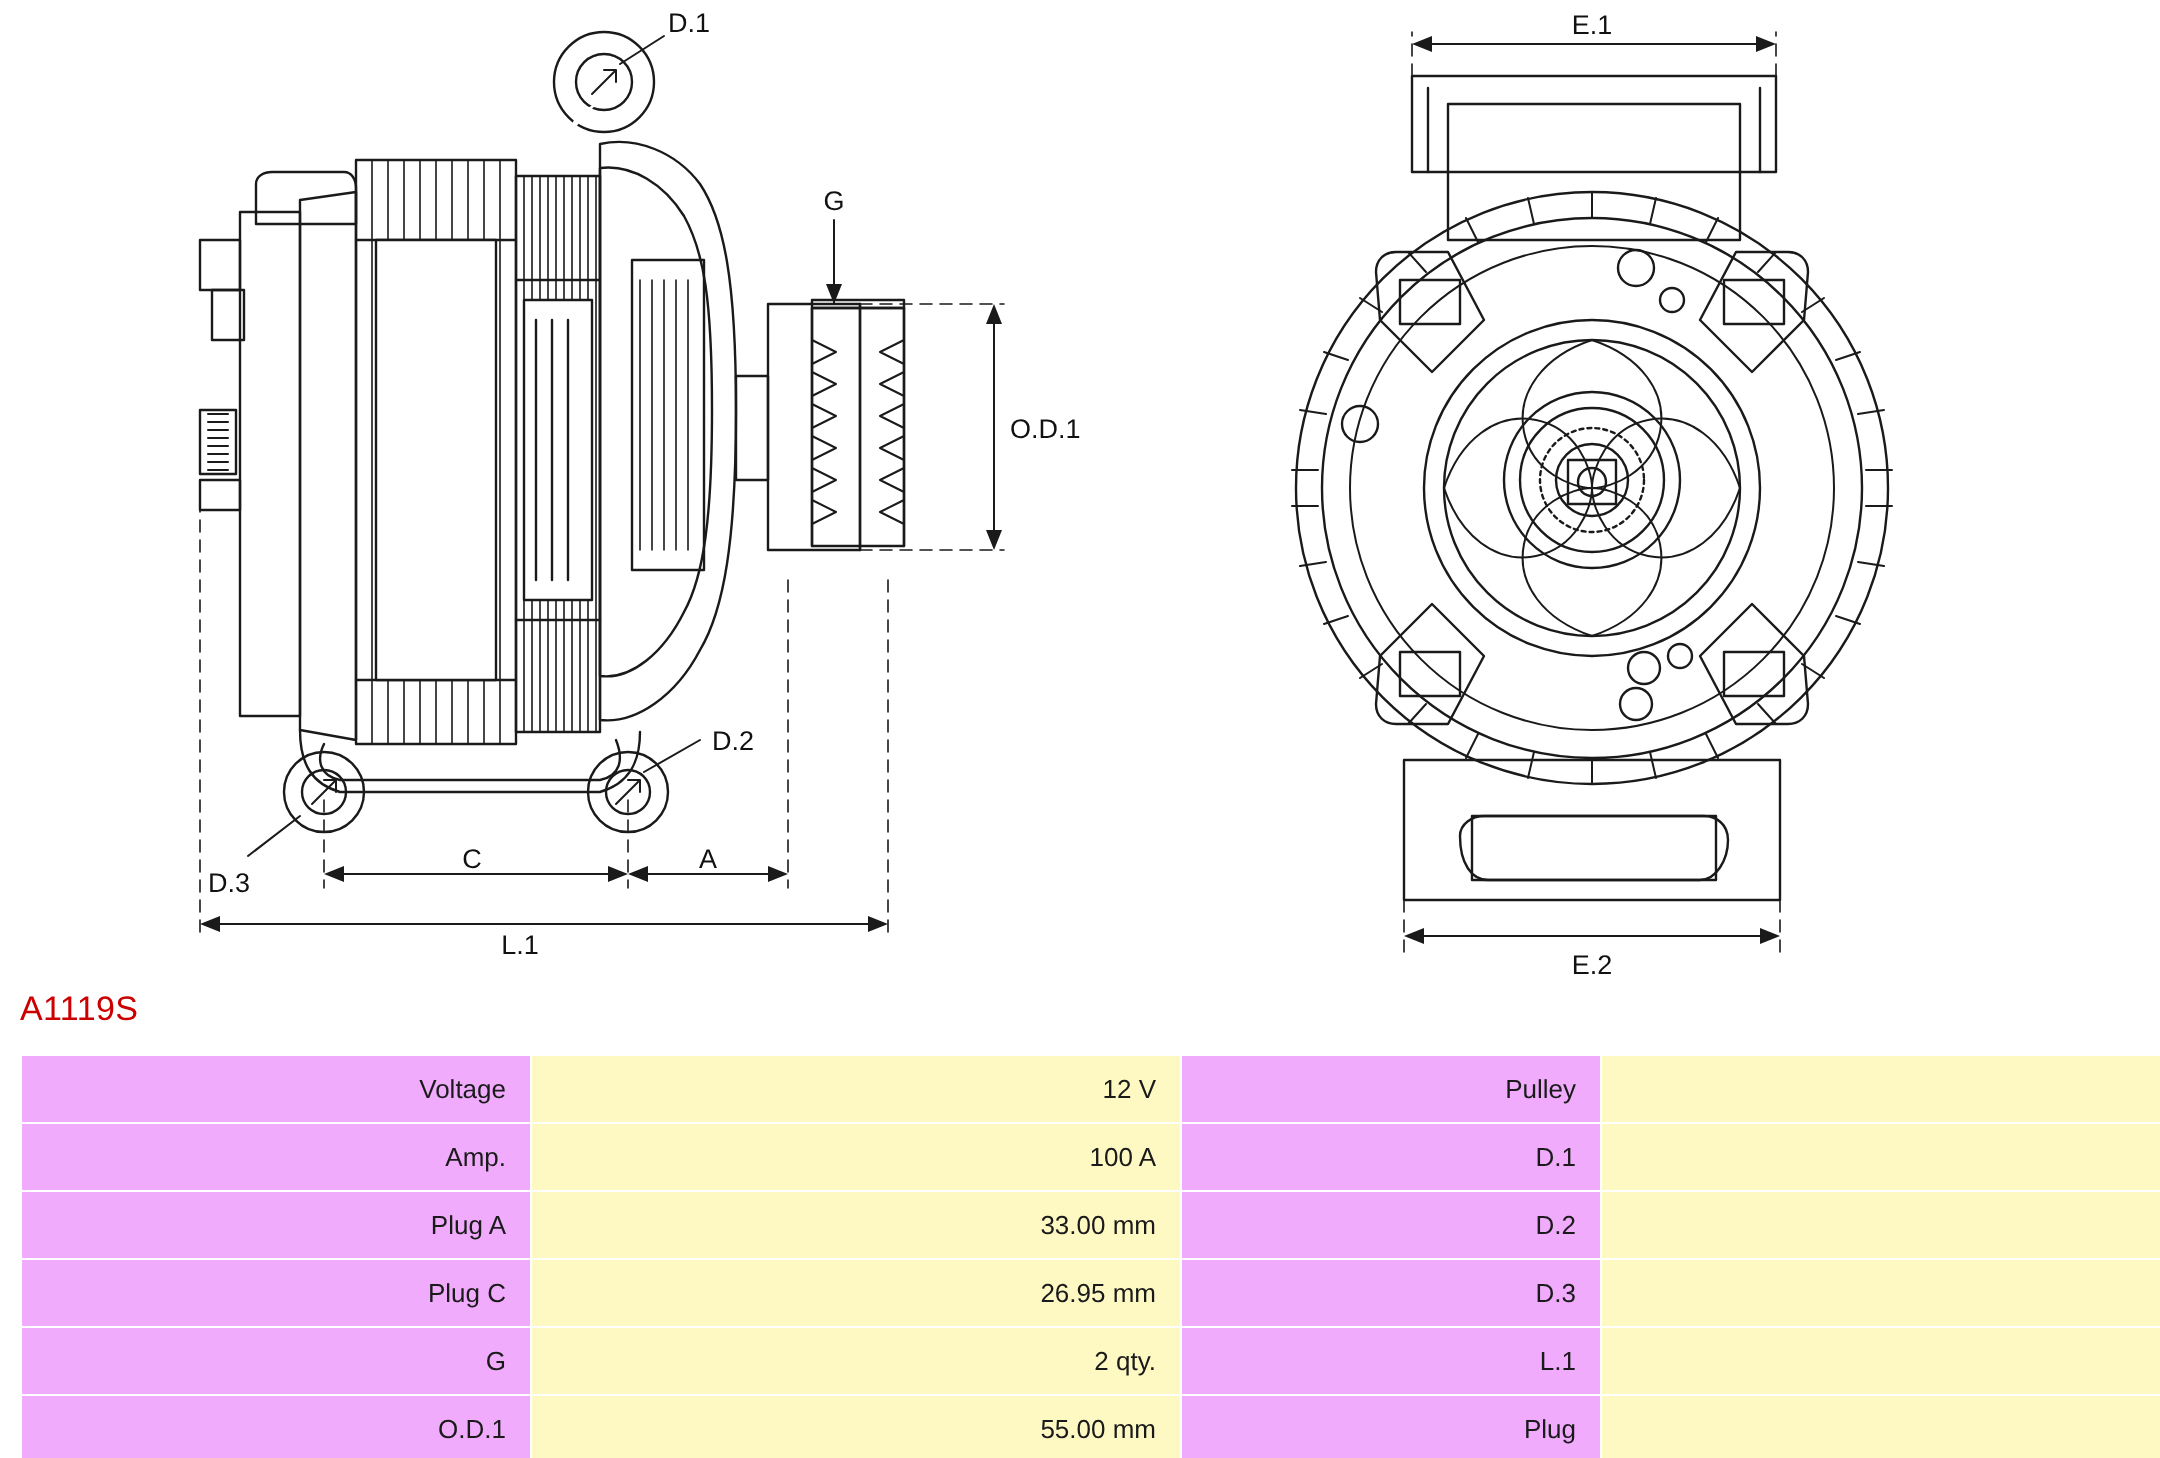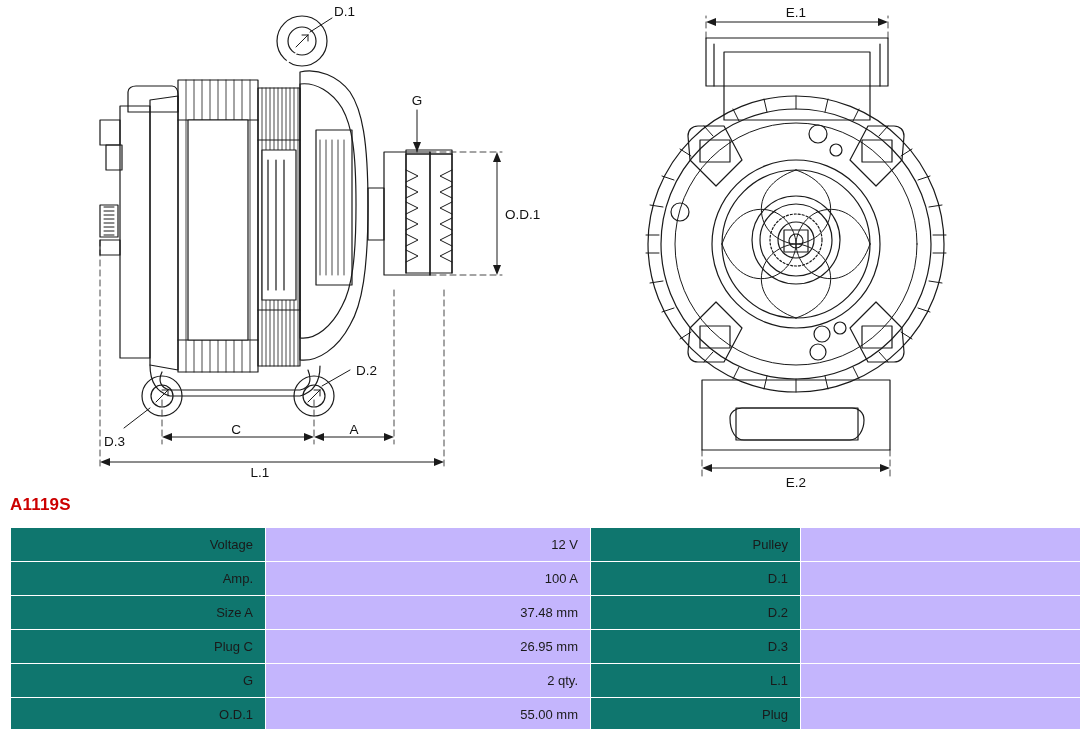--- a/index.html
+++ b/index.html
@@ -35,21 +35,21 @@
     font-family: "Liberation Sans", sans-serif;
     font-size: 13.5px;
     fill: #111111;
   }
   
   .part-no {
     position: absolute;
     left: 10px;
     top: 495px;
     font-size: 17px;
-    font-weight: bold;
+    font-weight: normal;
     color: #cc0000;
     letter-spacing: 0.2px;
   }
   
   .spec-table-wrap {
     position: absolute;
     left: 10px;
     top: 527px;
     width: 1060px;
   }
@@ -62,27 +62,27 @@
   table.spec td {
     border: 1px solid #ffffff;
     height: 33px;
     padding: 0 12px;
     vertical-align: middle;
     white-space: nowrap;
     overflow: hidden;
     text-overflow: ellipsis;
   }
   td.key {
-    background: #0f766e;
+    background: #f0abfc;
     text-align: right;
     color: #1a1a1a;
     width: 230px;
   }
   td.val {
-    background: #c4b5fd;
+    background: #fef9c3;
     text-align: right;
     color: #1a1a1a;
     width: 300px;
   }
   td.key2 { width: 185px; }
   td.val2 { width: 345px; }
 </style>
 </head>
 <body>
 
@@ -271,22 +271,22 @@
           <td class="key key2">Pulley</td>
           <td class="val val2">AFP</td>
         </tr>
         <tr>
           <td class="key">Amp.</td>
           <td class="val">100 A</td>
           <td class="key key2">D.1</td>
           <td class="val val2">8.50 mm</td>
         </tr>
         <tr>
-          <td class="key">Size A</td>
-          <td class="val">37.48 mm</td>
+          <td class="key">Plug A</td>
+          <td class="val">33.00 mm</td>
           <td class="key key2">D.2</td>
           <td class="val val2">8.50 mm</td>
         </tr>
         <tr>
           <td class="key">Plug C</td>
           <td class="val">26.95 mm</td>
           <td class="key key2">D.3</td>
           <td class="val val2">11.00 mm</td>
         </tr>
         <tr>

